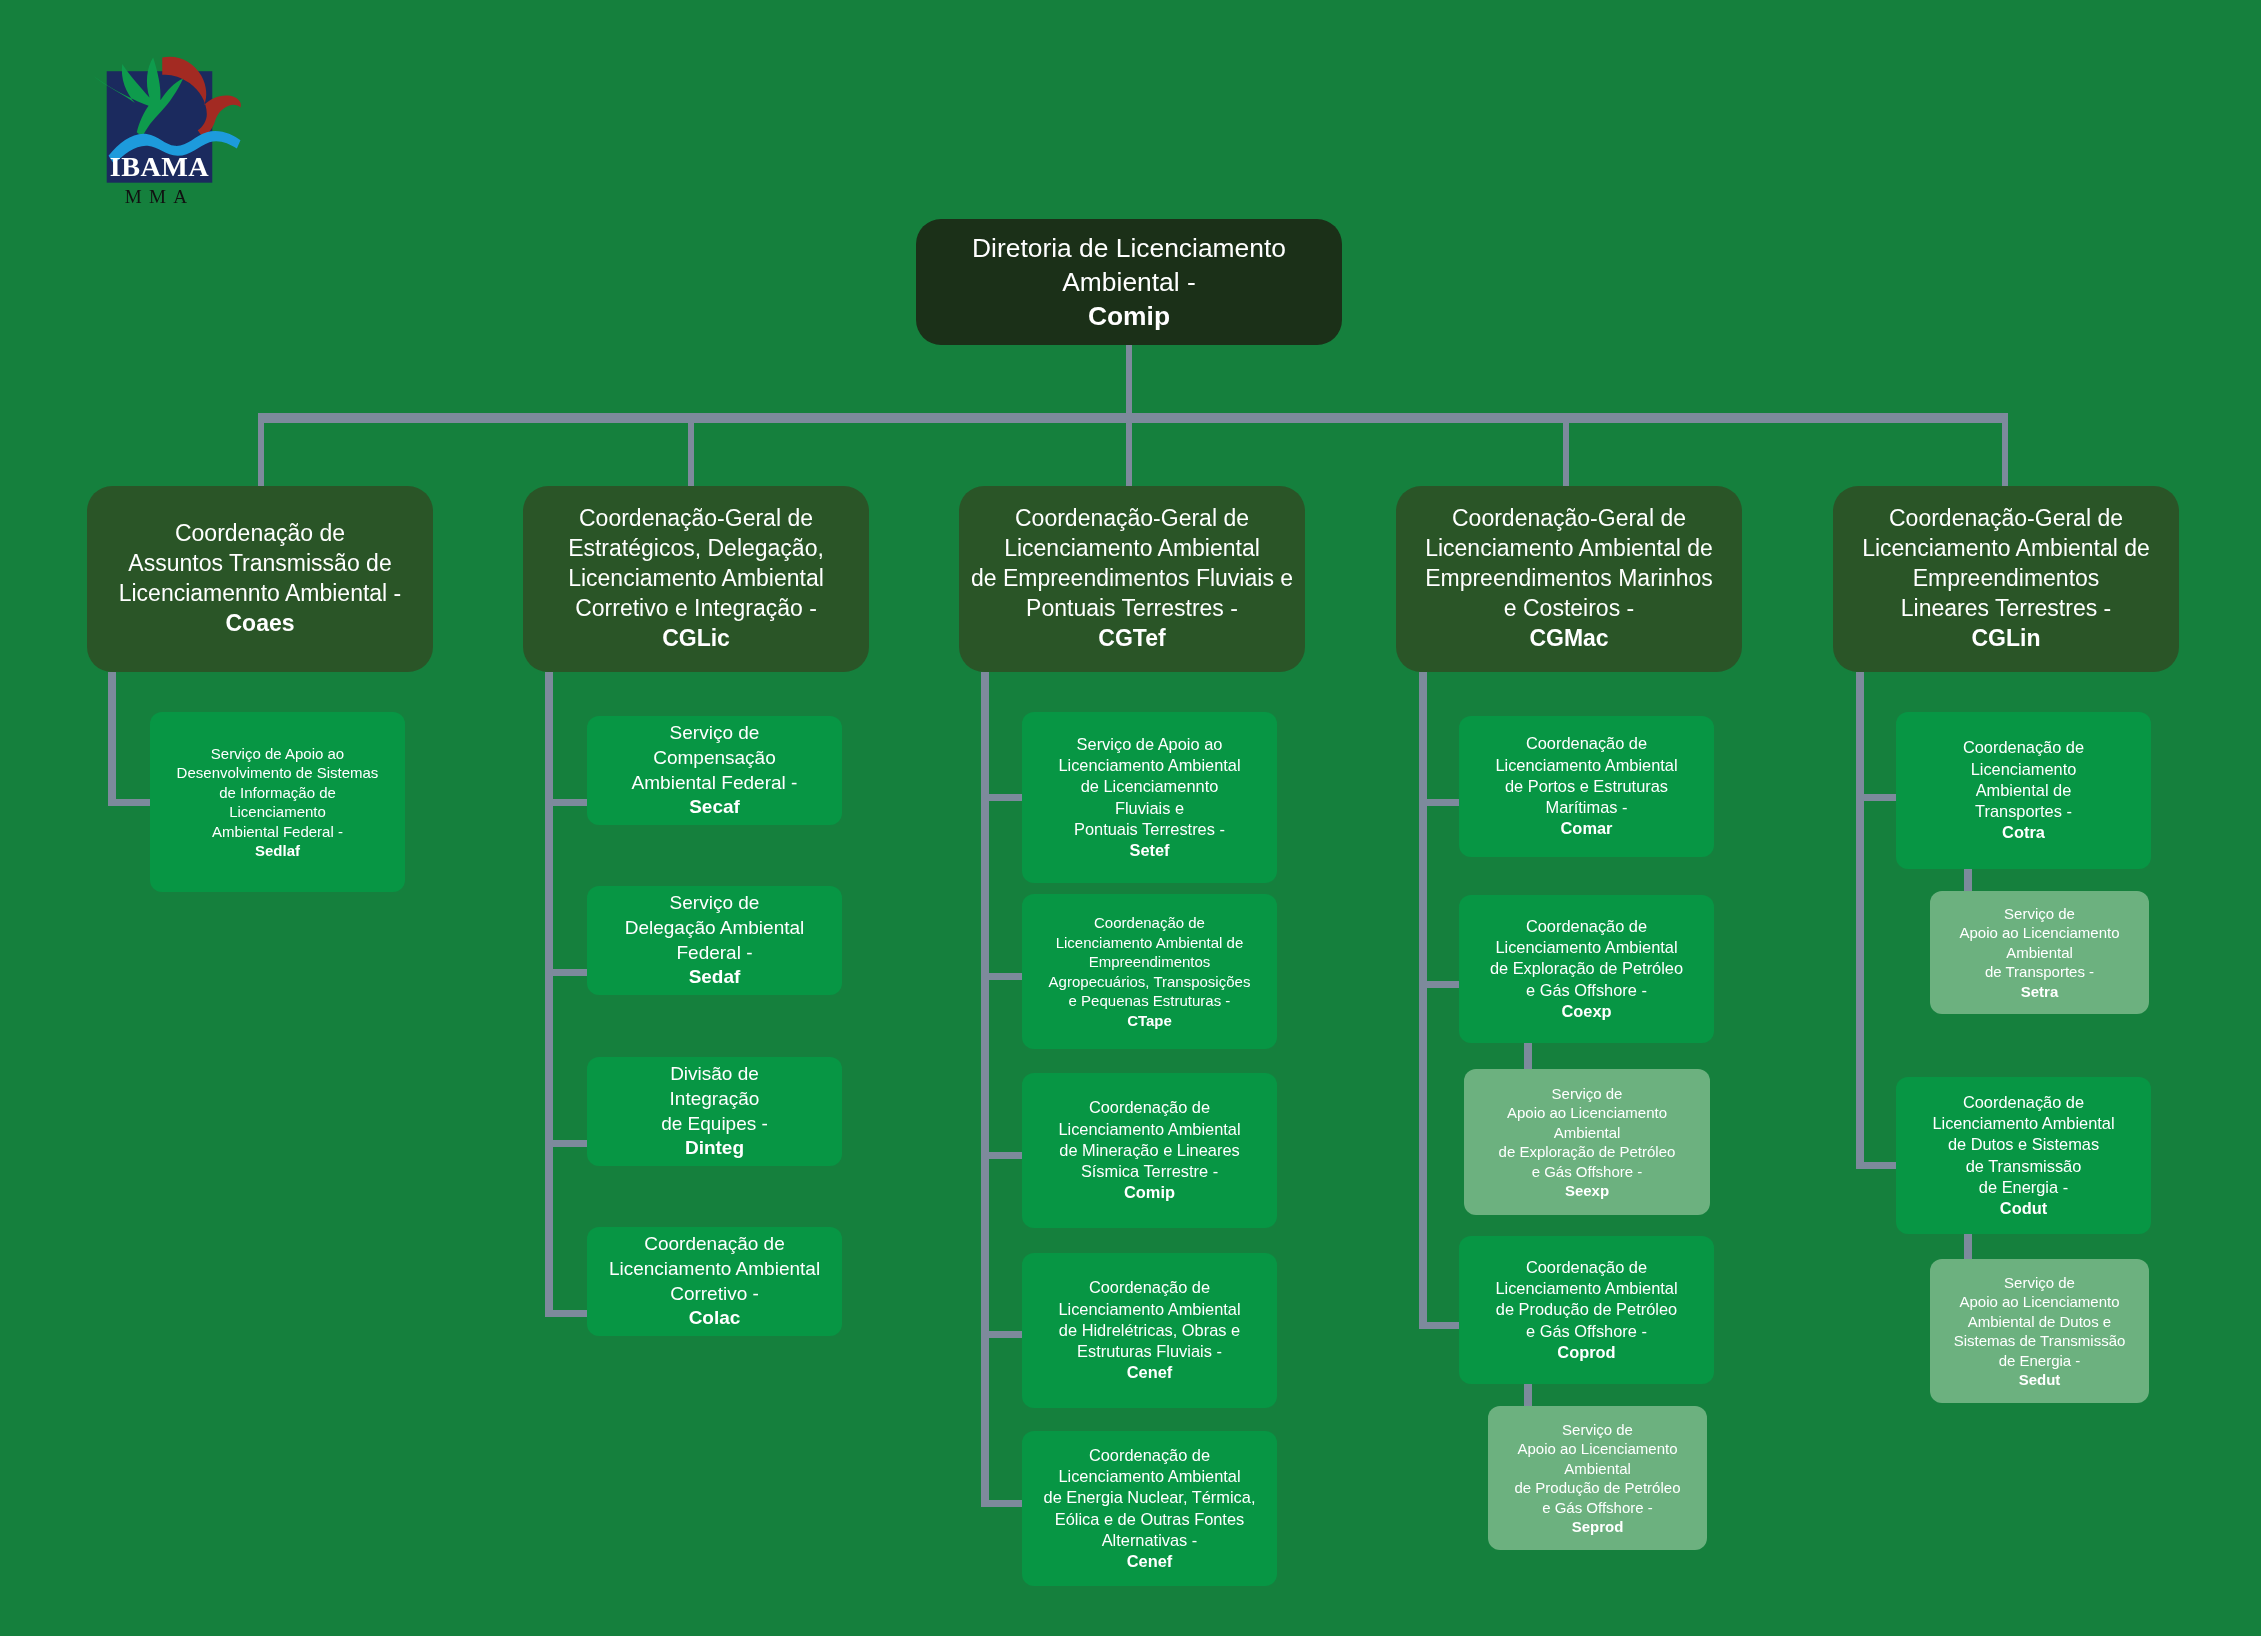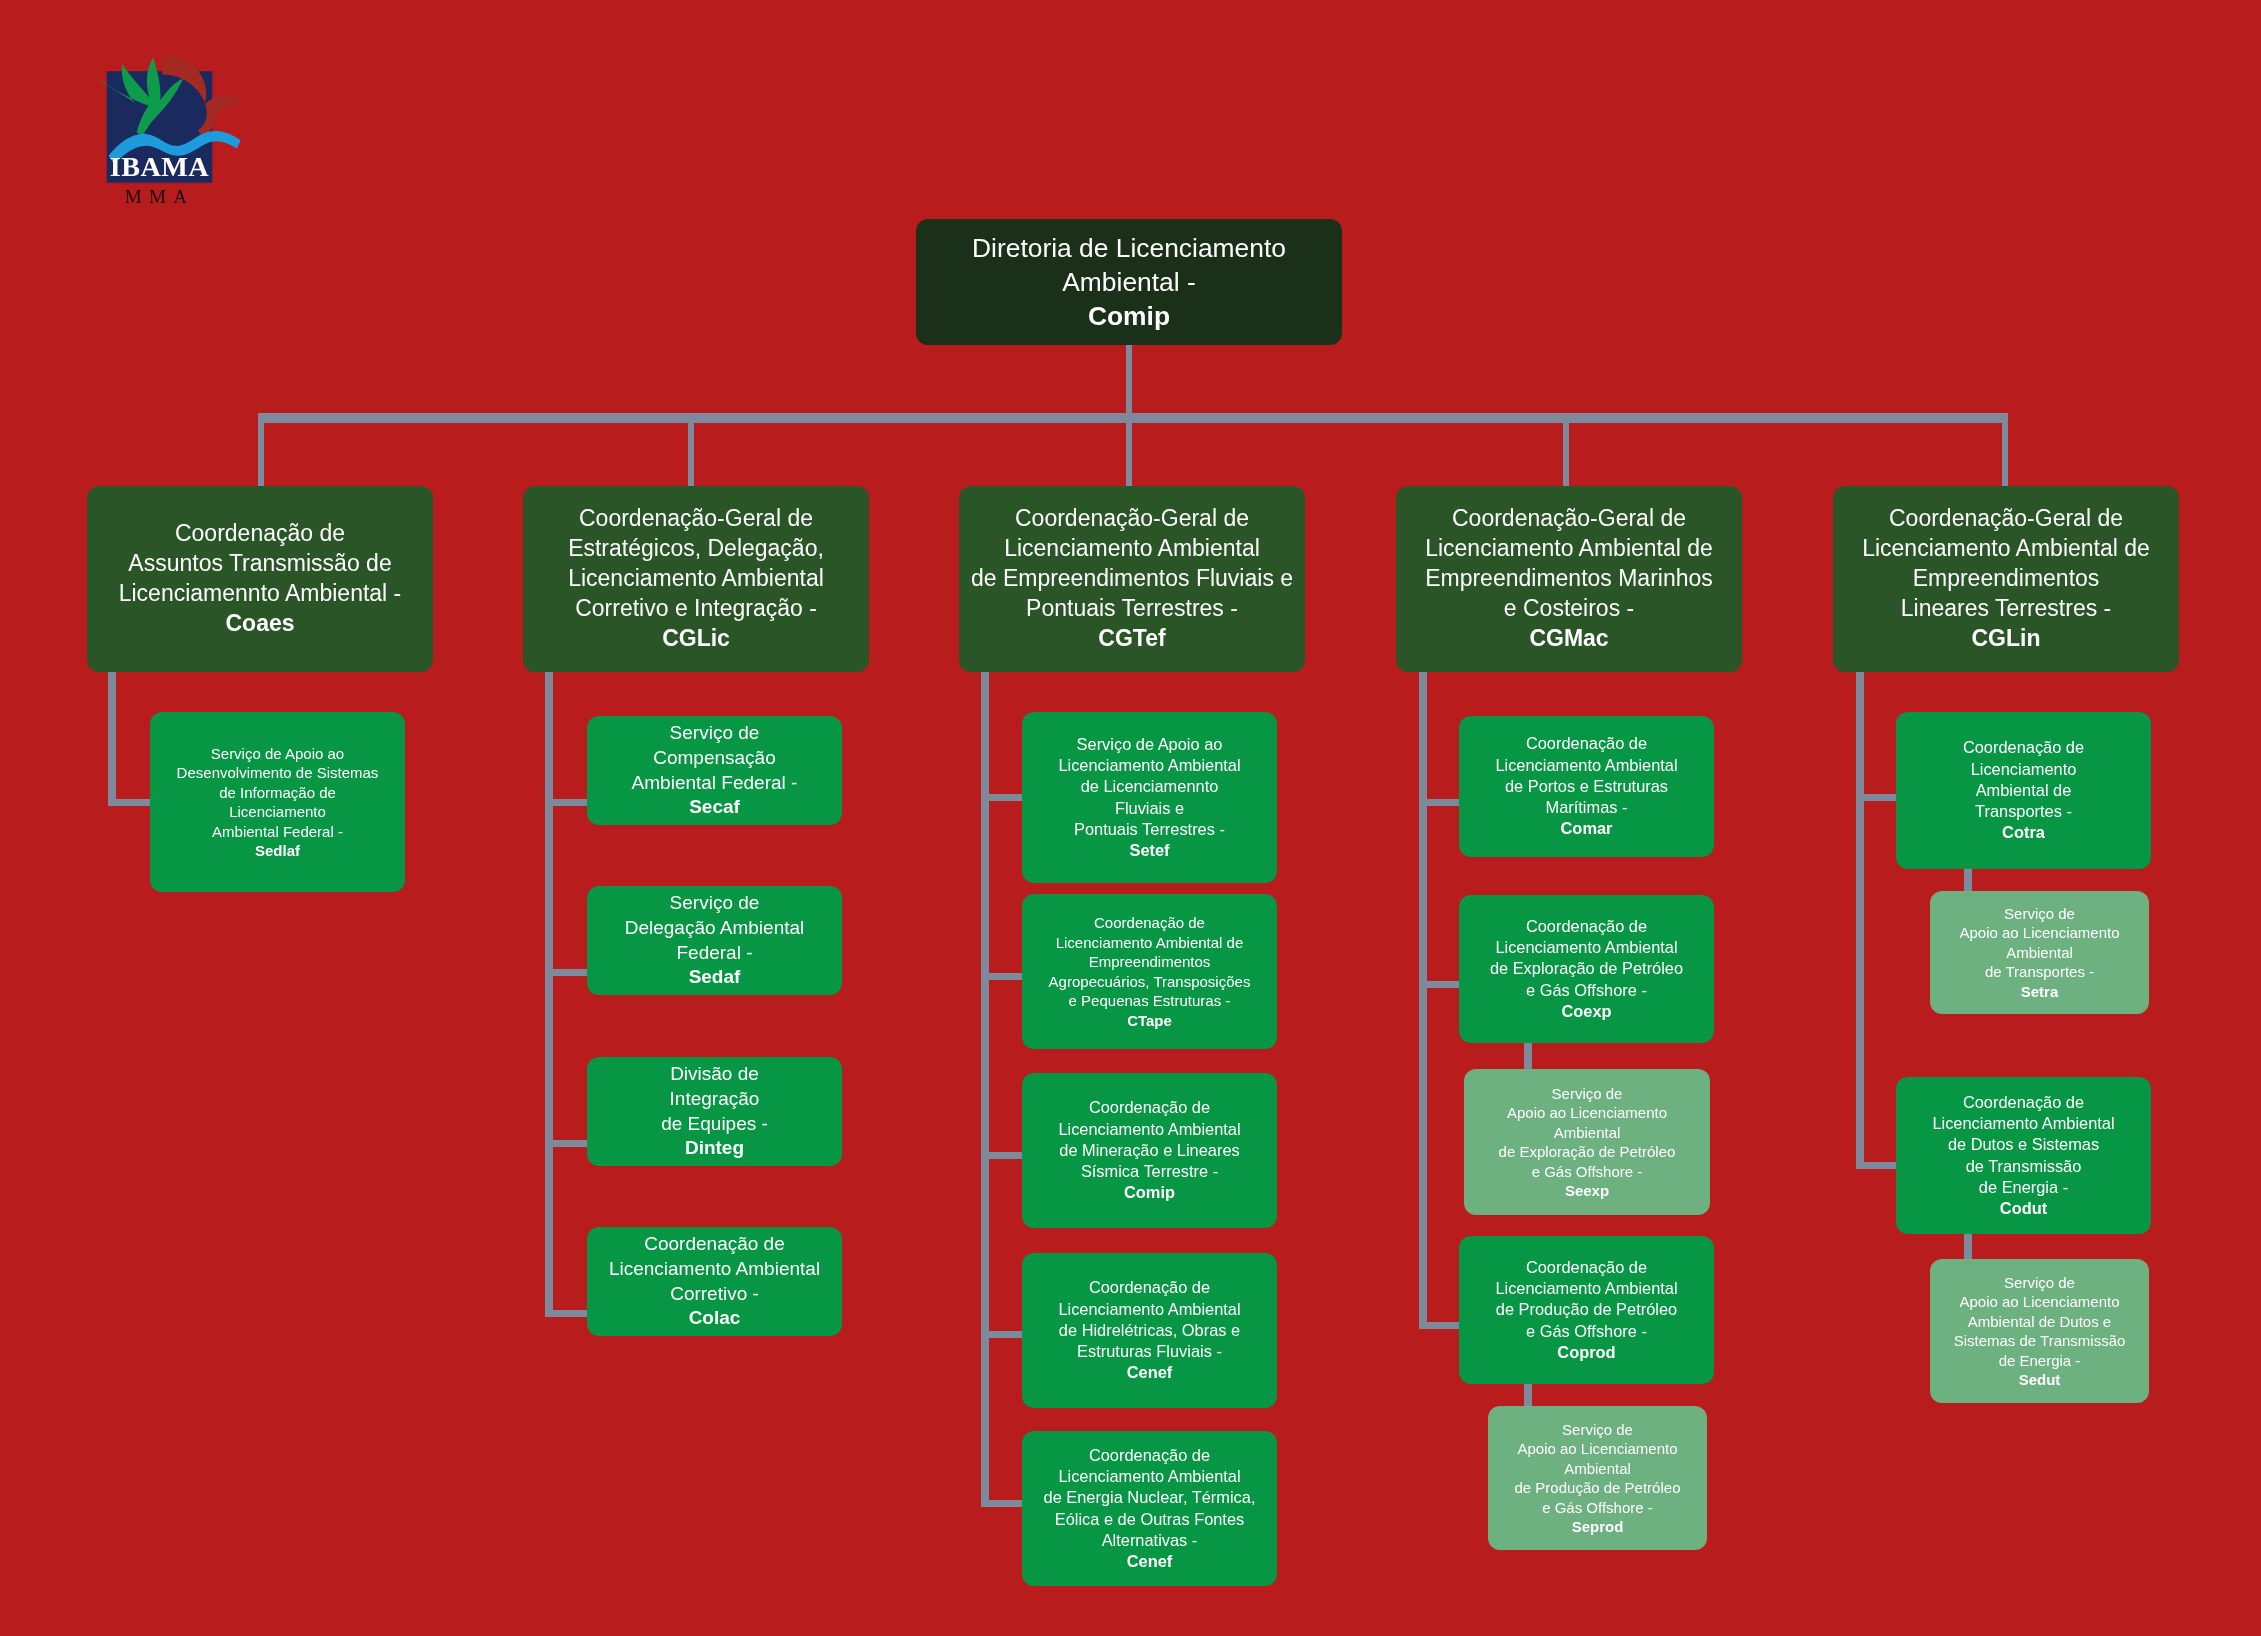--- a/index.html
+++ b/index.html
@@ -10,21 +10,21 @@
     height: 1636px;
     background: #eef2f7;
     font-family: "Liberation Sans", sans-serif;
     overflow: hidden;
   }
 
   #canvas {
     position: relative;
     width: 2261px;
     height: 1636px;
-    background: #b91c1c;
+    background: #15803d;
     padding-left: 8px;
   }
 
   
   #logo {
     position: absolute;
     left: 80px;
     top: 43px;
     width: 169px;
     height: 182px;
@@ -33,21 +33,21 @@
 
   
   .conn {
     position: absolute;
     background: #7d8a9c;
   }
 
   
   .node {
     position: absolute;
-    border-radius: 12px;
+    border-radius: 25px;
     color: #ffffff;
     display: flex;
     align-items: center;
     justify-content: center;
     text-align: center;
     padding: 4.6px 8.2px;
     line-height: 1.30;
   }
   .node .txt { display: block; width: 100%; }
   .node b { font-weight: bold; }

